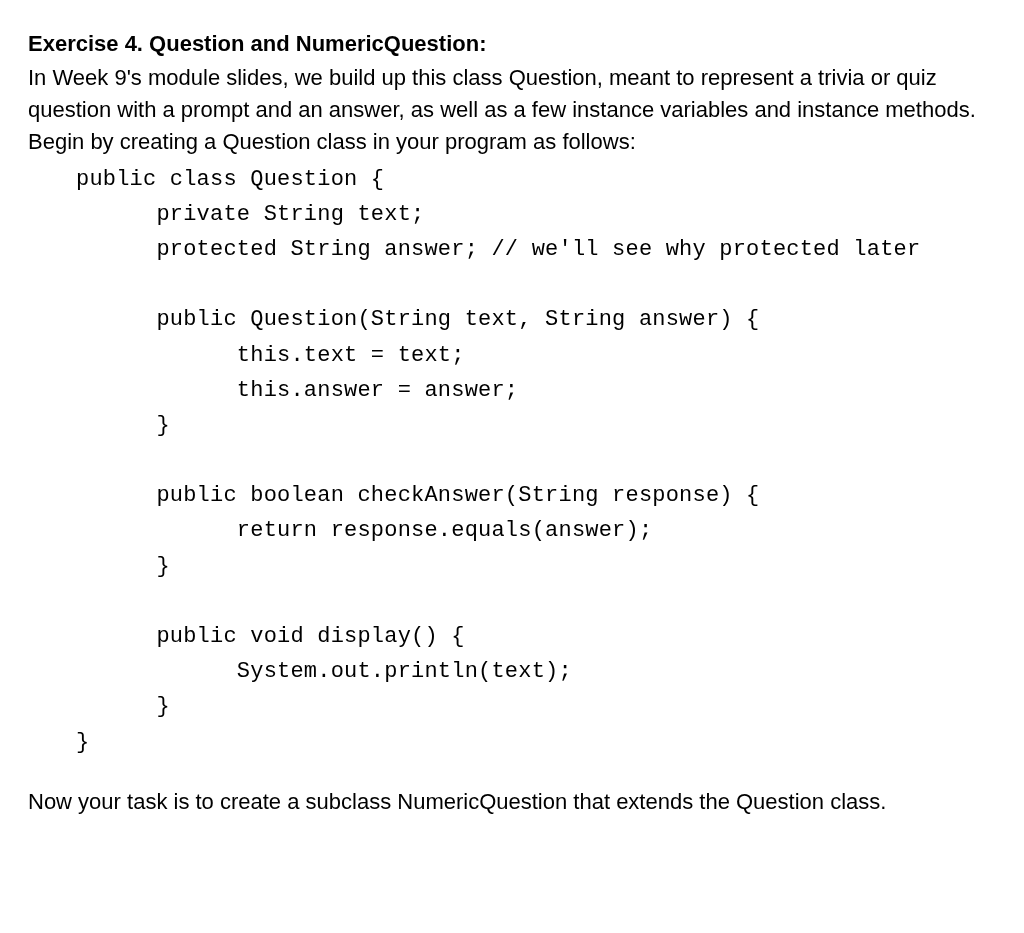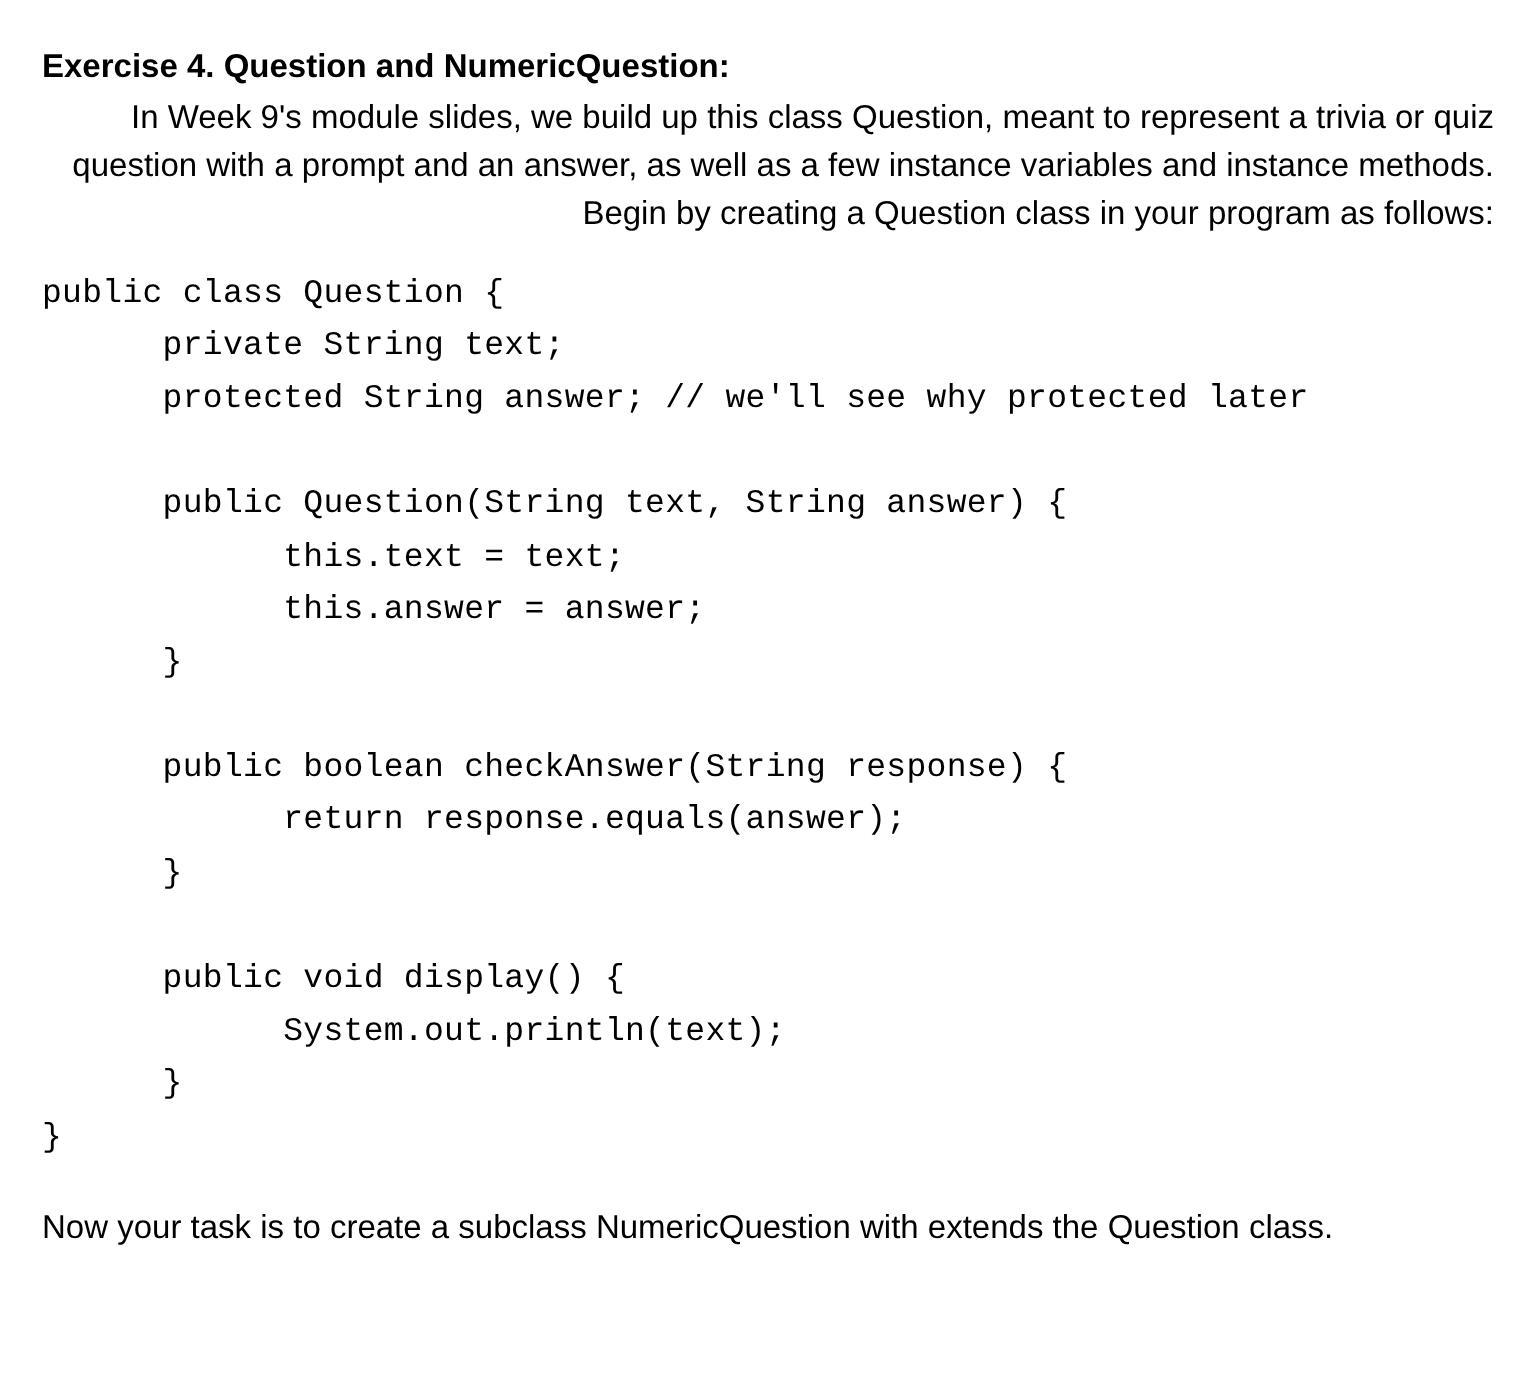--- a/index.html
+++ b/index.html
@@ -16,30 +16,30 @@
       padding: 28px 28px 28px 28px;
       width: 1024px;
     }
     .heading-line {
       margin-bottom: 2px;
     }
     .heading-line b {
       font-weight: 700;
     }
     .intro-block {
-      margin-bottom: 20px;
-      text-align: right;
+      margin-bottom: 4px;
     }
     .code-block {
       font-family: "Courier New", Courier, monospace;
       font-size: 22px;
       line-height: 1.6;
       white-space: pre;
       letter-spacing: 0.2px;
       margin-top: 2px;
+      margin-left: 48px;
     }
     .outro-block {
       margin-top: 26px;
     }
   </style>
 </head>
 <body>
 
 <div class="heading-line">
   <b>Exercise 4. Question and NumericQuestion:</b>
@@ -58,13 +58,13 @@
 
       public boolean checkAnswer(String response) {
             return response.equals(answer);
       }
 
       public void display() {
             System.out.println(text);
       }
 }</div>
 
-<div class="outro-block">Now your task is to create a subclass NumericQuestion with extends the Question class.</div>
+<div class="outro-block">Now your task is to create a subclass NumericQuestion that extends the Question class.</div>
 
 </body></html>

